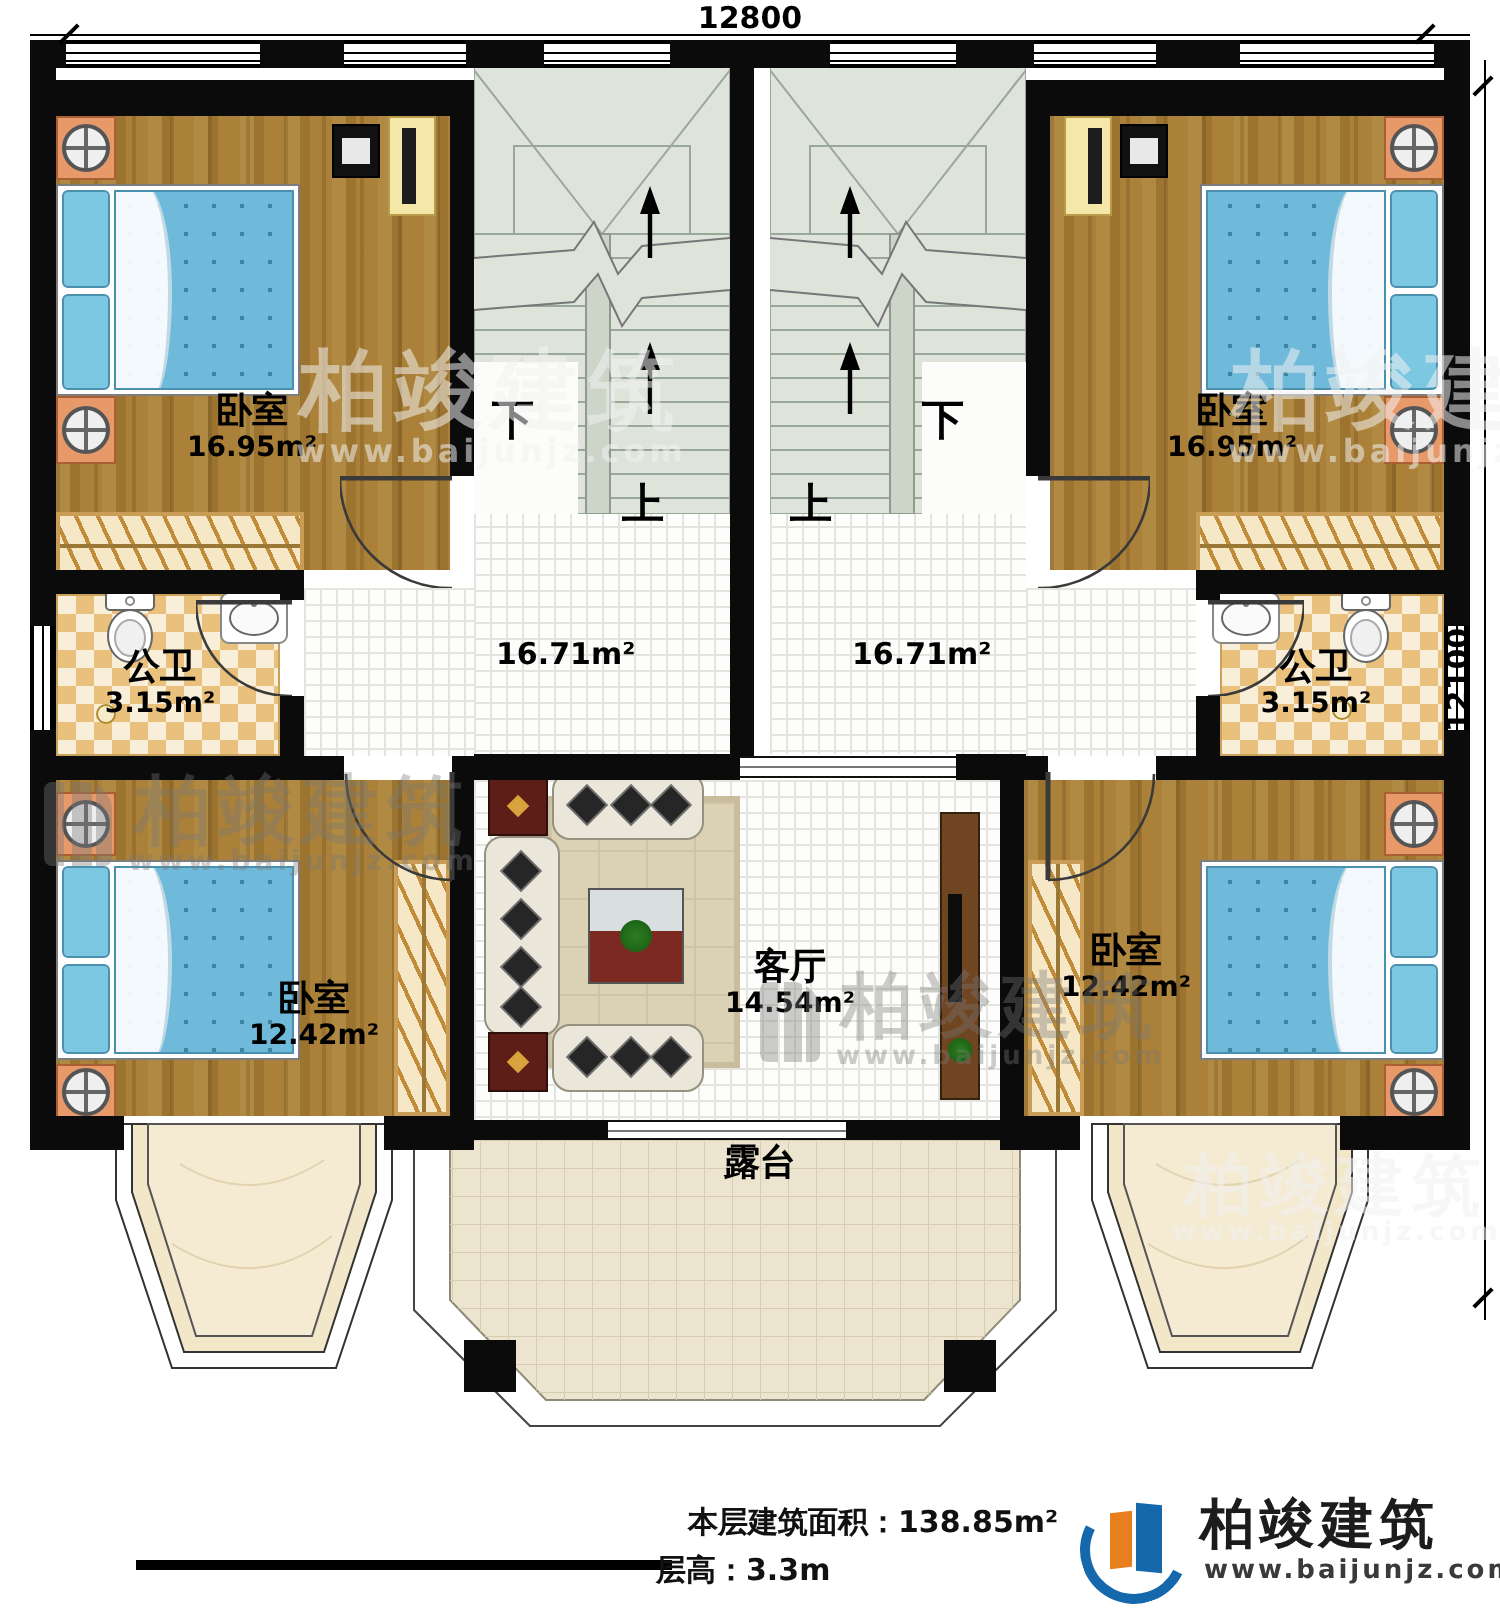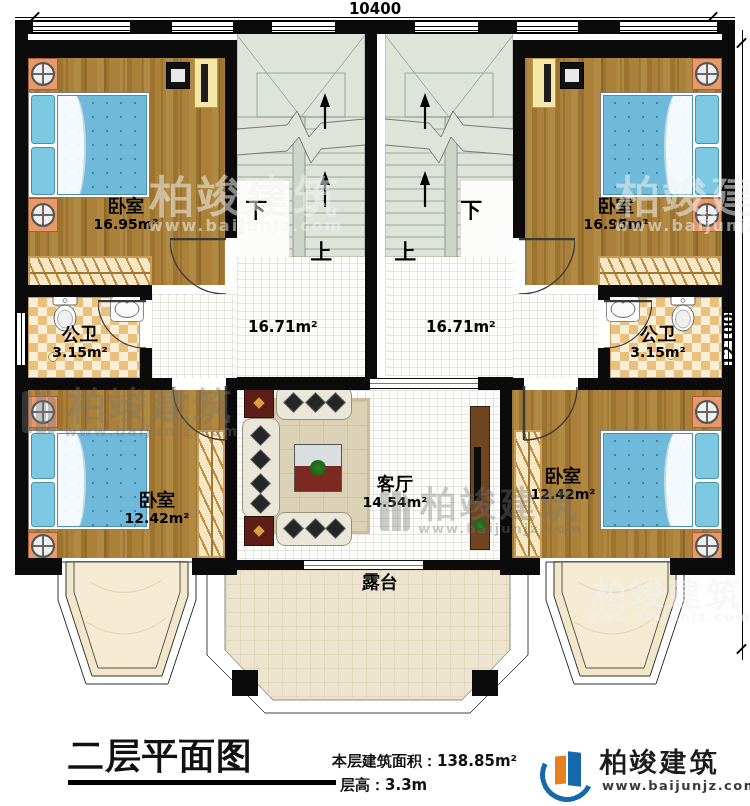--- a/index.html
+++ b/index.html
@@ -424,21 +424,21 @@
     <div class="rname">客厅</div>
     <div class="rarea">14.54m²</div>
   </div>
   <div class="rlabel" style="left:350px;top:572px;width:60px">
     <div class="rname">露台</div>
   </div>
 
   <div class="dimline" style="left:15px;top:17px;width:720px;height:1px"></div>
   <div class="tick" style="left:28px;top:16px"></div>
   <div class="tick" style="left:706px;top:16px"></div>
-  <div class="dimtext" style="left:340px;top:0;width:70px">10400</div>
+  <div class="dimtext" style="left:340px;top:0;width:70px">12800</div>
   <div class="dimline" style="left:742px;top:30px;width:1px;height:630px"></div>
   <div class="tick" style="left:735px;top:42px"></div>
   <div class="tick" style="left:735px;top:648px"></div>
   <div class="dimtext" style="left:688px;top:332px;width:80px;height:16px;transform:rotate(-90deg)">12100</div>
 
   <div class="wm wm-light" style="left:148px;top:174px">
     <div class="wm-col">
       <span class="wm-name" style="font-size:44px">柏竣建筑</span>
       <span class="wm-url" style="font-size:16px">www.baijunjz.com</span>
     </div>
@@ -464,26 +464,25 @@
     </div>
   </div>
   <div class="wm wm-light" style="left:586px;top:576px">
     <div class="wm-col">
       <span class="wm-name" style="font-size:34px">柏竣建筑</span>
       <span class="wm-url" style="font-size:13px">www.baijunjz.com</span>
     </div>
   </div>
 
   <div class="titleblock" style="left:0;top:726px;width:750px;height:80px">
-    <span class="plan-title" style="position:absolute;left:68px;top:6px">二层平面图</span>
     <div style="position:absolute;left:68px;top:54px;width:268px;height:5px;background:#000"></div>
-    <div class="meta-line" style="left:332px;top:26px">
+    <div class="meta-line" style="left:344px;top:26px">
       <span>本层建筑面积：</span><span>138.85m²</span>
     </div>
-    <div class="meta-line" style="left:340px;top:50px">
+    <div class="meta-line" style="left:328px;top:50px">
       <span>层高：</span><span>3.3m</span>
     </div>
     <div class="logo-icon" style="left:540px;top:20px">
       <div class="swoosh"></div>
         <div class="b1"></div>
         <div class="b2"></div>
     </div>
     <span class="brand-name" style="left:600px;top:18px">柏竣建筑</span>
     <span class="brand-url" style="left:602px;top:52px">www.baijunjz.com</span>
   </div>

